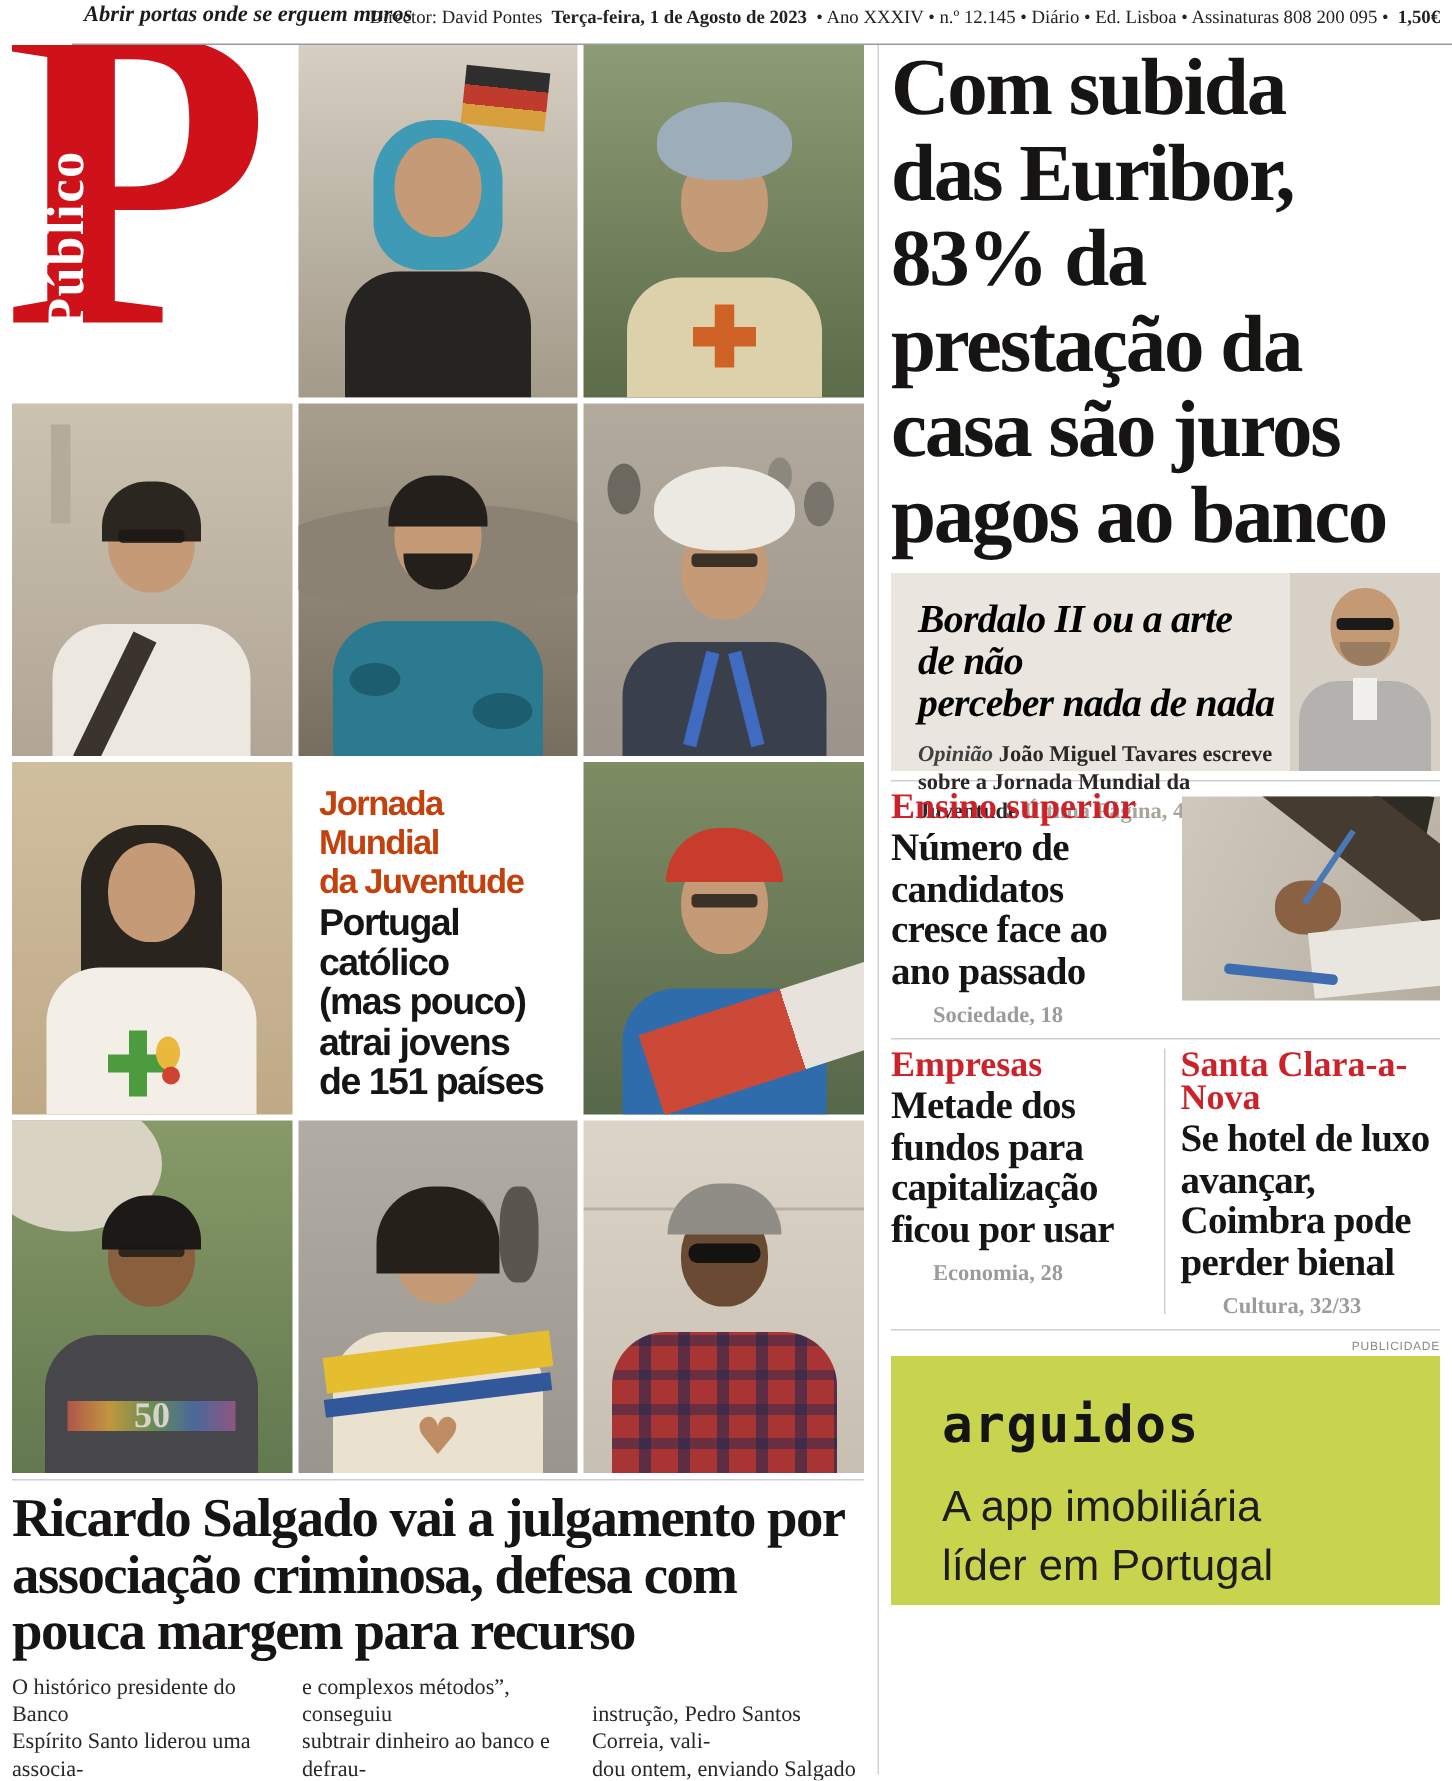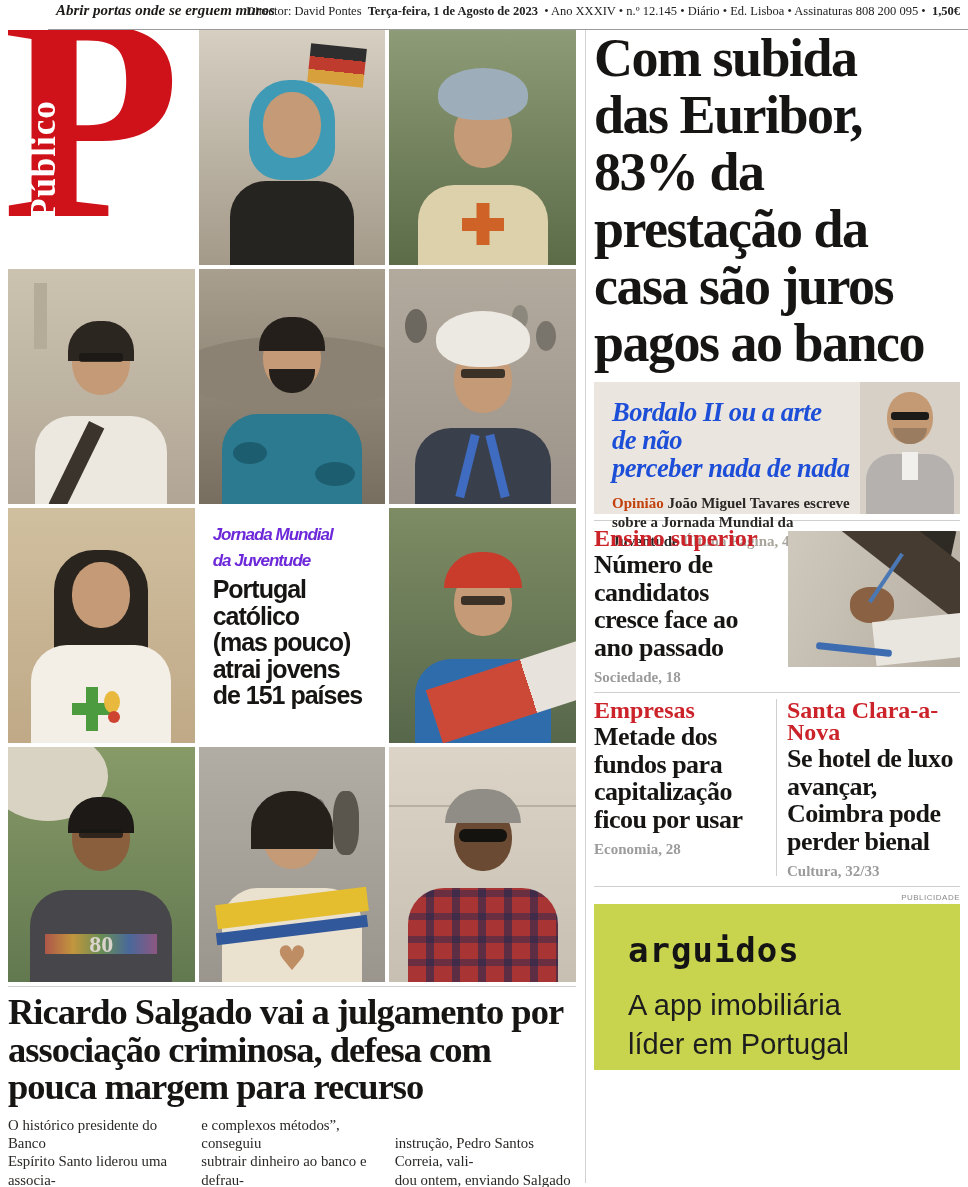--- a/index.html
+++ b/index.html
@@ -84,21 +84,21 @@
   .ph-jmj .hair { position:absolute; left:50%; transform:translateX(-50%); top:42px; width:94px; height:124px; border-radius:40px 40px 26px 26px; background:#2a241e; z-index:2; }
   .ph-jmj .head { top:54px; }
   .ph-jmj .torso { width:140px; height:98px; background:#f3efe7; z-index:4; }
   .ph-jmj .gx { position:absolute; left:78px; bottom:12px; width:12px; height:44px; background:#4d9b3f; z-index:5; }
   .ph-jmj .gy { position:absolute; left:64px; bottom:28px; width:40px; height:12px; background:#4d9b3f; z-index:5; }
   .ph-jmj .d1 { position:absolute; left:96px; bottom:30px; width:16px; height:22px; border-radius:50%; background:#e8b93c; z-index:5; }
   .ph-jmj .d2 { position:absolute; left:100px; bottom:20px; width:12px; height:12px; border-radius:50%; background:#cf4430; z-index:6; }
 
   
   .feature-cell { background:#fff; padding:14px 12px 0 14px; }
-  .f-kicker { font-family:"Liberation Sans", sans-serif; font-weight:bold; color:#6d28d9; font-size:17px; line-height:26px; letter-spacing:-1px; white-space:pre-line;font-style:italic; }
+  .f-kicker { font-family:"Liberation Sans", sans-serif; font-weight:bold; color:#c2410c; font-size:23px; line-height:26px; letter-spacing:-1px; white-space:pre-line; }
   .f-headline { font-family:"Liberation Sans", sans-serif; font-weight:bold; color:#161514; font-size:25px; line-height:26.5px; letter-spacing:-1px; white-space:pre-line; margin-top:2px; }
 
   
   .ph-redcap { background:linear-gradient(180deg,#7e8c64,#57674a); }
   .ph-redcap .cap { position:absolute; left:50%; transform:translateX(-50%); top:44px; width:78px; height:36px; border-radius:38px 38px 0 0; background:#c93b2b; z-index:4; }
   .ph-redcap .head { top:62px; }
   .ph-redcap .spec { top:88px; }
   .ph-redcap .torso { width:136px; height:84px; background:#2f6cab; }
   .ph-redcap .flag { position:absolute; right:-34px; bottom:26px; width:180px; height:56px; transform:rotate(-18deg);
        background:linear-gradient(90deg,#cd4937 0 55%,#e7e3dc 55%); z-index:4; }
@@ -137,25 +137,25 @@
                         repeating-linear-gradient(0deg,transparent 0 16px,rgba(30,40,80,.45) 16px 23px); }
 
   
   .vrule { position:absolute; left:585px; top:30px; bottom:4px; width:1px; background:#d2d2d2; }
 
   
   .right-col { position:absolute; left:594px; top:30px; width:366px; }
   .lead-headline { font-size:54px; line-height:57px; font-weight:bold; letter-spacing:-1.5px; color:#171514; white-space:pre-line; }
   .standfirst { margin-top:10px; font-size:23.5px; line-height:29.5px; color:#252321; }
   .ref-inline { color:#9b9b9b; font-weight:bold; }
-  .ref { color:#9b9b9b; font-weight:bold; font-size:15px; }
-  .kicker-red { color:#c2410c; font-weight:bold; }
+  .ref { color:#9b9b9b; font-weight:bold; font-size:15px;margin-left:28px; }
+  .kicker-red { color:#404040; font-weight:bold;font-style:italic; }
 
   .opinion-box { position:relative; margin-top:10px; height:132px; background:#eae6df; padding:16px 110px 0 18px; }
-  .op-headline { font-size:26.5px; line-height:28px; font-weight:bold; font-style:italic; letter-spacing:-0.5px; white-space:pre-line; color:#1d4ed8; }
+  .op-headline { font-size:26.5px; line-height:28px; font-weight:bold; font-style:italic; letter-spacing:-0.5px; white-space:pre-line; color:#000000; }
   .op-byline { margin-top:12px; font-size:15px; line-height:19px; font-weight:bold; color:#2a2826; }
   .op-byline .gray { color:#a9a49c; }
   .op-photo { position:absolute; right:0; top:0; width:100px; height:132px; background:#d6d0c6; overflow:hidden; }
   .op-photo .head { position:absolute; left:50%; transform:translateX(-50%); top:10px; width:46px; height:52px; border-radius:48%; background:#c49a74; z-index:3; }
   .op-photo .spec { position:absolute; left:50%; transform:translateX(-50%); top:30px; width:38px; height:8px; background:#1c1a18; border-radius:3px; z-index:5; }
   .op-photo .beard { position:absolute; left:50%; transform:translateX(-50%); top:46px; width:34px; height:16px; border-radius:0 0 16px 16px; background:#9a7d61; z-index:4; }
   .op-photo .torso { position:absolute; left:50%; transform:translateX(-50%); bottom:0; width:88px; height:60px; border-radius:26px 26px 0 0; background:#b5b1ae; z-index:2; }
   .op-photo .shirt { position:absolute; left:50%; transform:translateX(-50%); bottom:34px; width:16px; height:28px; background:#f2f0ec; z-index:3; }
 
   .hr { border:none; border-top:1px solid #cfcfcf; margin:6px 0; }
@@ -286,21 +286,21 @@
       <div class="flag"></div>
     </div>
 
     <div class="cell ph ph-fifty" title="Young man with glasses wearing dark t-shirt with number 50">
       <div class="sky"></div>
       <div class="hair"></div>
       <div class="head"></div>
       <div class="spec"></div>
       <div class="torso"></div>
       <div class="band">
-          <span>80</span>
+          <span>50</span>
         </div>
     </div>
 
     <div class="cell ph ph-heart" title="Smiling young woman making a heart with her hands, yellow-blue-red flag over shoulders">
       <div class="fg1"></div>
       <div class="fg2"></div>
       <div class="hair"></div>
       <div class="head"></div>
       <div class="torso"></div>
       <div class="fy"></div>

